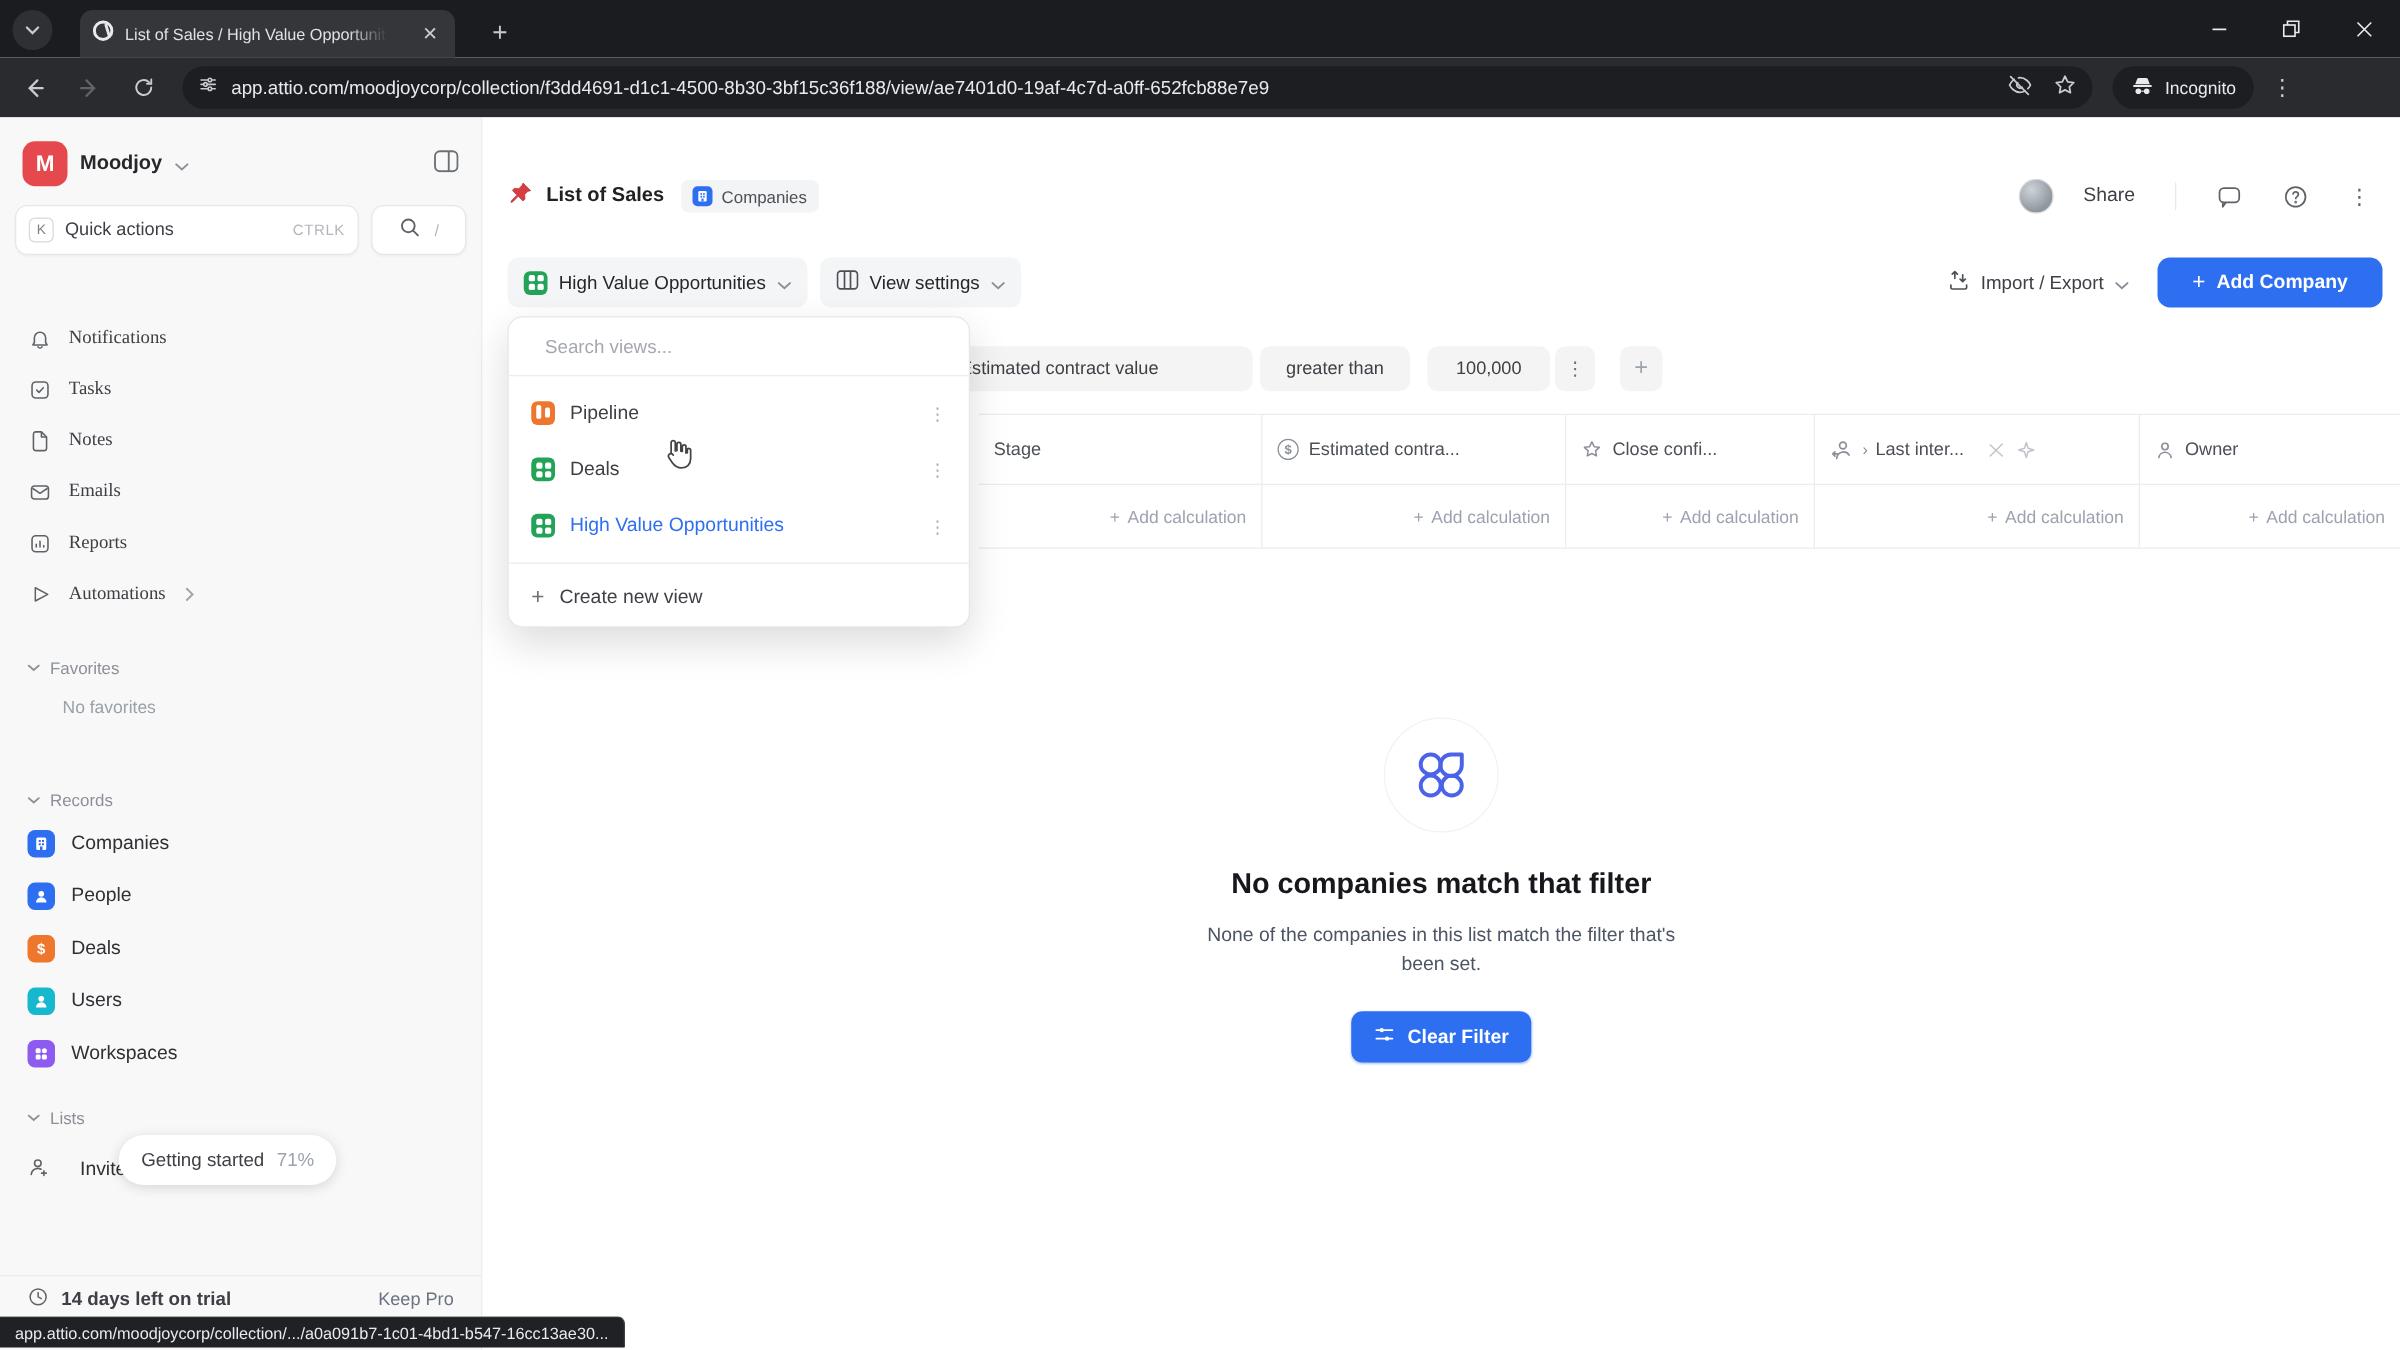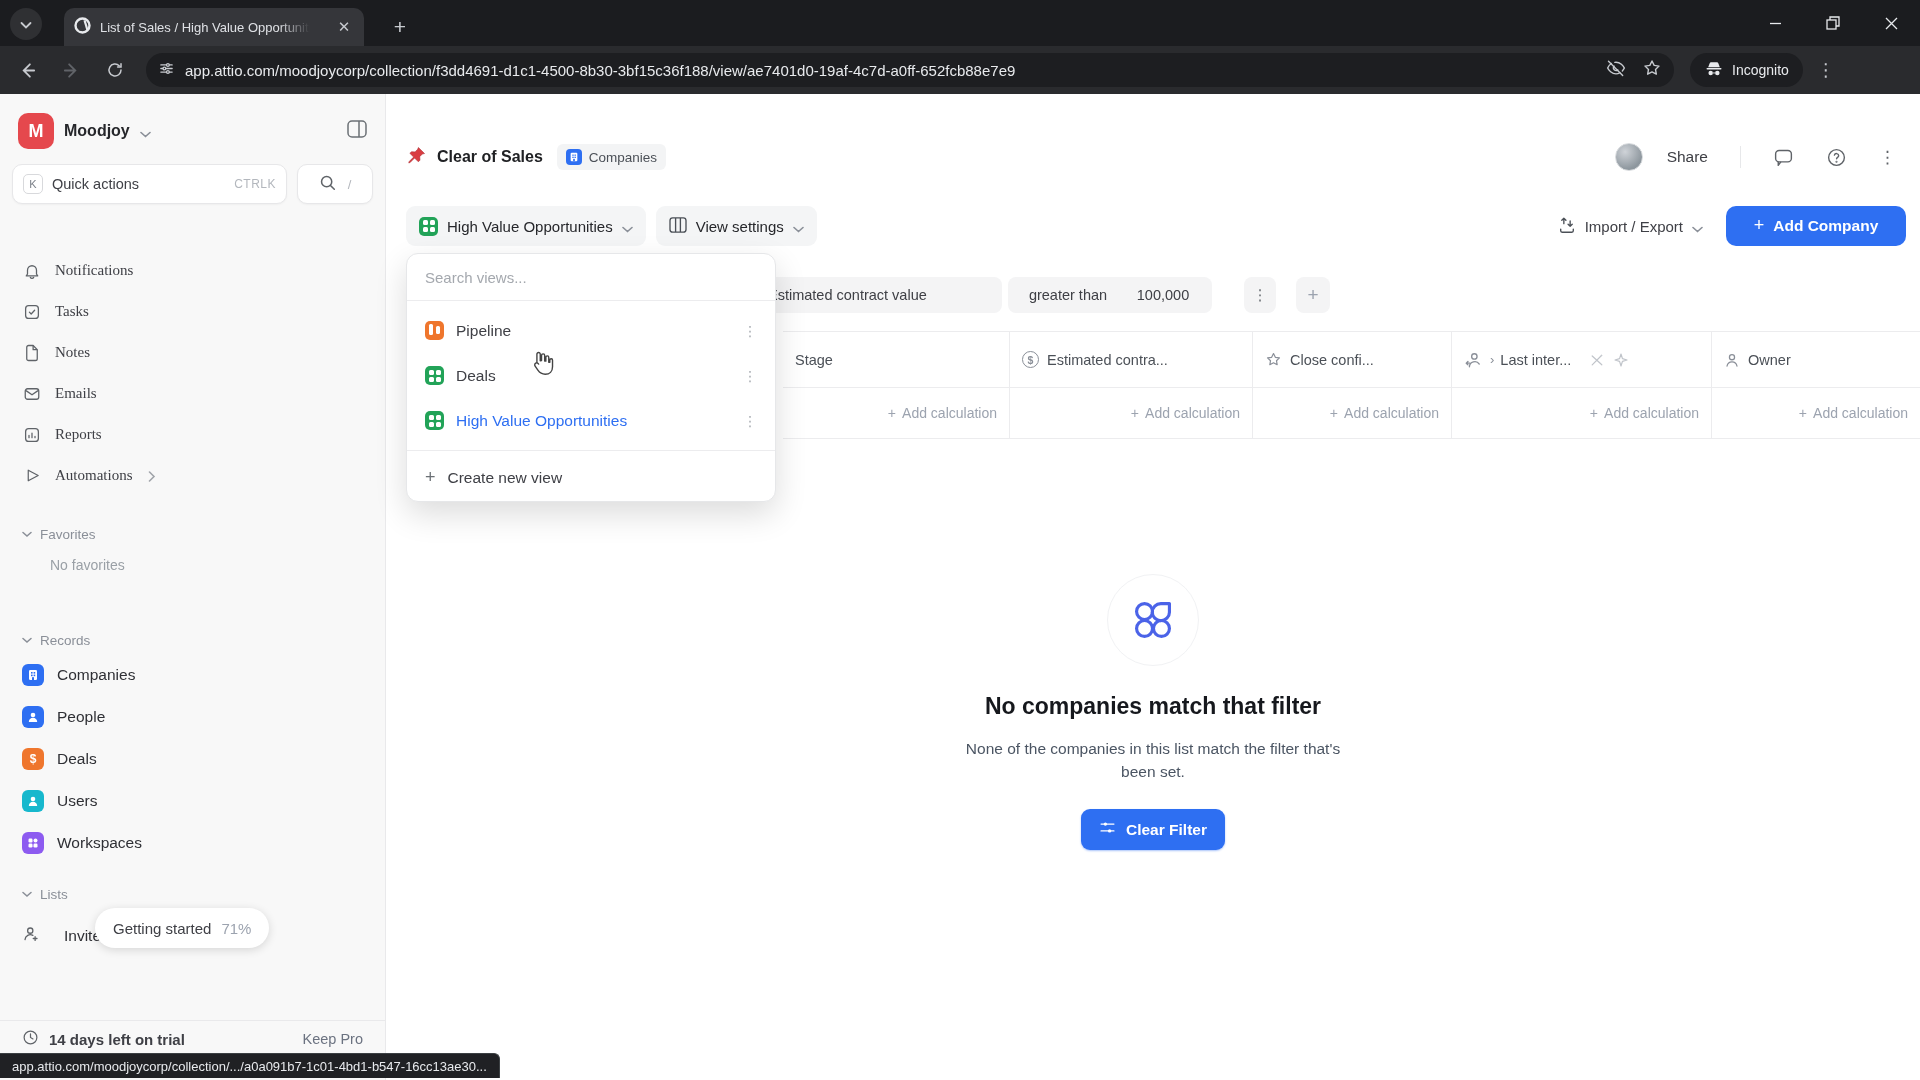--- a/index.html
+++ b/index.html
@@ -137,21 +137,21 @@
   .empty-title { margin-top:26px; width:360px; text-align:center; font-size:23px; font-weight:700; color:#16181d; line-height:1.25; }
   .empty-desc { margin-top:16px; width:400px; text-align:center; font-size:15.5px; color:#4b5563; line-height:1.5; }
   .clear-btn { margin-top:26px; height:41px; background:var(--accent_blue,#2e6ff2); border-radius:9px; color:#fff;
     display:flex; align-items:center; gap:10px; padding:0 18px; font-size:15.5px; font-weight:600;
     box-shadow:0 1px 2px rgba(46,111,242,.4); }
 
   
   .views-dd { position:absolute; left:406px; top:159px; width:370px; background:#fff; border:1px solid #e6e7e9;
     border-radius:12px; box-shadow:0 12px 32px rgba(0,0,0,.14); z-index:20; overflow:hidden; }
   .dd-search { height:47px; border-bottom:1px solid #ececee; display:flex; align-items:center; padding:0 18px; }
-  .dd-search input { border:none; outline:none; width:100%; font-size:15px; font-family:inherit; color:#3f4046; background:transparent; }
+  .dd-search input { border:none; outline:none; width:100%; font-size:15px; font-family:inherit; color:#3f4046; background:transparent;margin-left:11px; }
   .dd-search input::placeholder { color:#a4a8ae; }
   .dd-items { padding:7px 7px 4px 7px; }
   .dd-item { height:45px; border-radius:8px; display:flex; align-items:center; gap:12px; padding:0 11px;
     font-size:15.5px; color:#3f4046; font-weight:500; }
   .dd-item.selected .dd-label { color:var(--accent_blue,#2e6ff2); }
   .dd-kebab { margin-left:auto; color:#a7abb1; font-size:14px; }
   .kanban-ico { width:19px; height:19px; border-radius:5px; display:flex; gap:2.5px; align-items:center; justify-content:center; }
   .kanban-ico i { width:4.5px; background:#fff; border-radius:1.5px; display:block; }
   .kanban-ico i:first-child { height:11px; margin-bottom:2px; }
   .kanban-ico i:last-child { height:8px; margin-top:-2px; }
@@ -463,21 +463,21 @@
     </aside>
 
     <main class="main">
 
       <div class="page-header">
         <span>
           <svg width="21" height="21" viewBox="0 0 24 24">
               <path fill="#d93d42" stroke="#a82a2f" stroke-width=".6" d="M14.2 2.8l7 7-2.5.5-3 3 .3 4-1.9 1.9-4.3-4.3-5.1 5.1-1.6.5.5-1.6 5.1-5.1-4.3-4.3 1.9-1.9 4 .3 3-3z"></path>
             </svg>
         </span>
-        <span class="page-title">Clear of Sales</span>
+        <span class="page-title">List of Sales</span>
         <span class="obj-badge">
           <span class="badge-ico">
             <svg width="10" height="10" viewBox="0 0 12 12" fill="#fff">
                 <rect x="2" y="1" width="8" height="10" rx="1.2"></rect>
                 <rect x="4" y="3" width="1.6" height="1.6" fill="#2e6ff2"></rect>
                 <rect x="6.6" y="3" width="1.6" height="1.6" fill="#2e6ff2"></rect>
                 <rect x="4" y="5.6" width="1.6" height="1.6" fill="#2e6ff2"></rect>
                 <rect x="6.6" y="5.6" width="1.6" height="1.6" fill="#2e6ff2"></rect>
                 <rect x="5" y="8.2" width="2" height="2.8" fill="#2e6ff2"></rect>
               </svg>
@@ -551,21 +551,21 @@
         </div>
         <div class="add-company">
           <span class="plus">+</span>
           <span>Add Company</span>
         </div>
       </div>
 
       <div class="filter-row">
         <span class="fseg" style="left:369px;width:247px;">Estimated contract value</span>
         <span class="fseg" style="left:622px;width:120px;justify-content:center;">greater than</span>
-        <span class="fseg" style="left:728px;width:98px;justify-content:center;">100,000</span>
+        <span class="fseg" style="left:756px;width:98px;justify-content:center;">100,000</span>
         <span class="fkebab">⋮</span>
         <span class="fplus">+</span>
       </div>
 
       <div class="grid-zone">
         <div class="t-row head-row">
           <div class="t-cell">
             <span>Stage</span>
           </div>
           <div class="t-cell">

